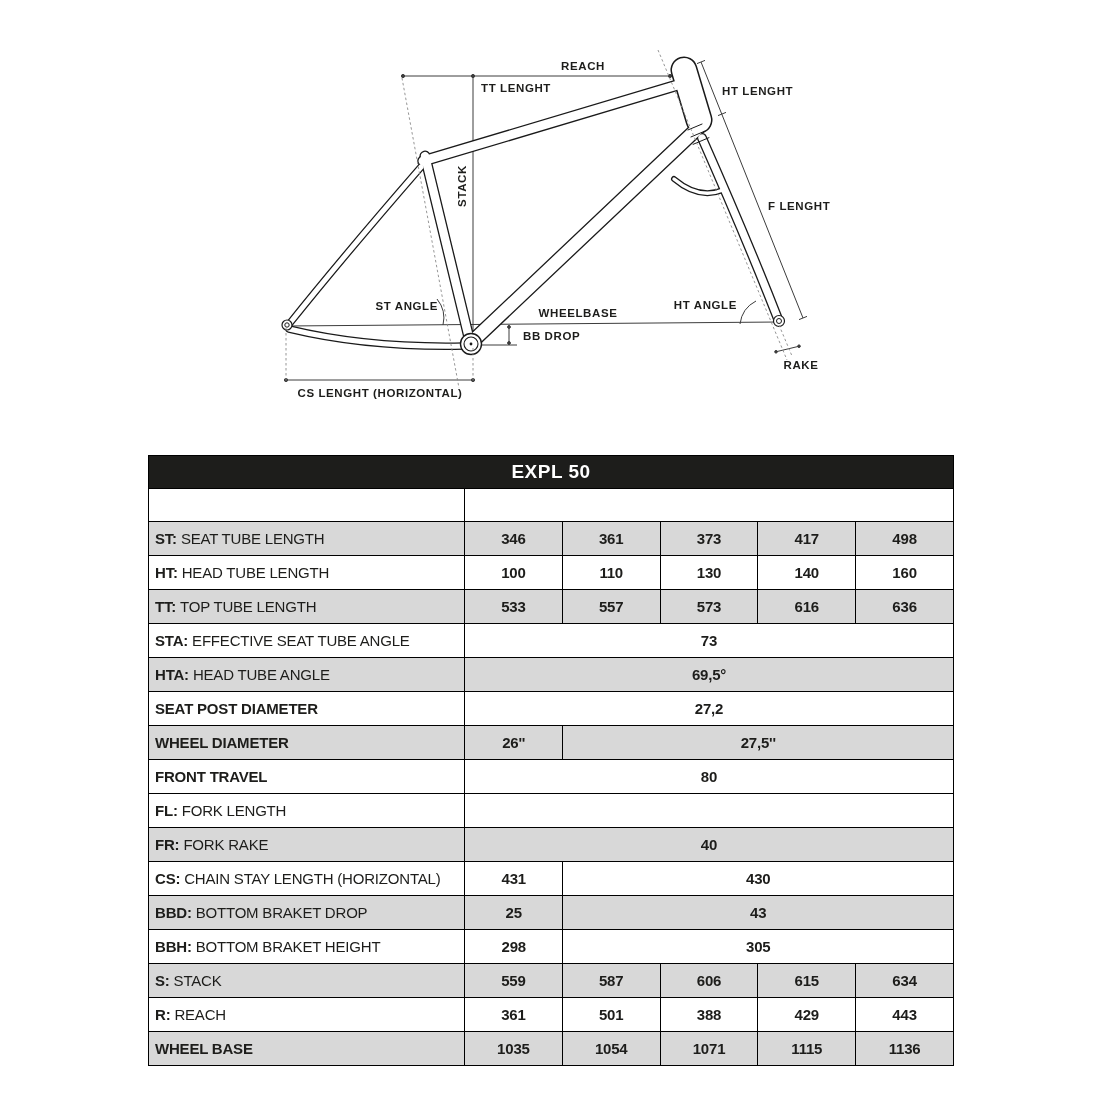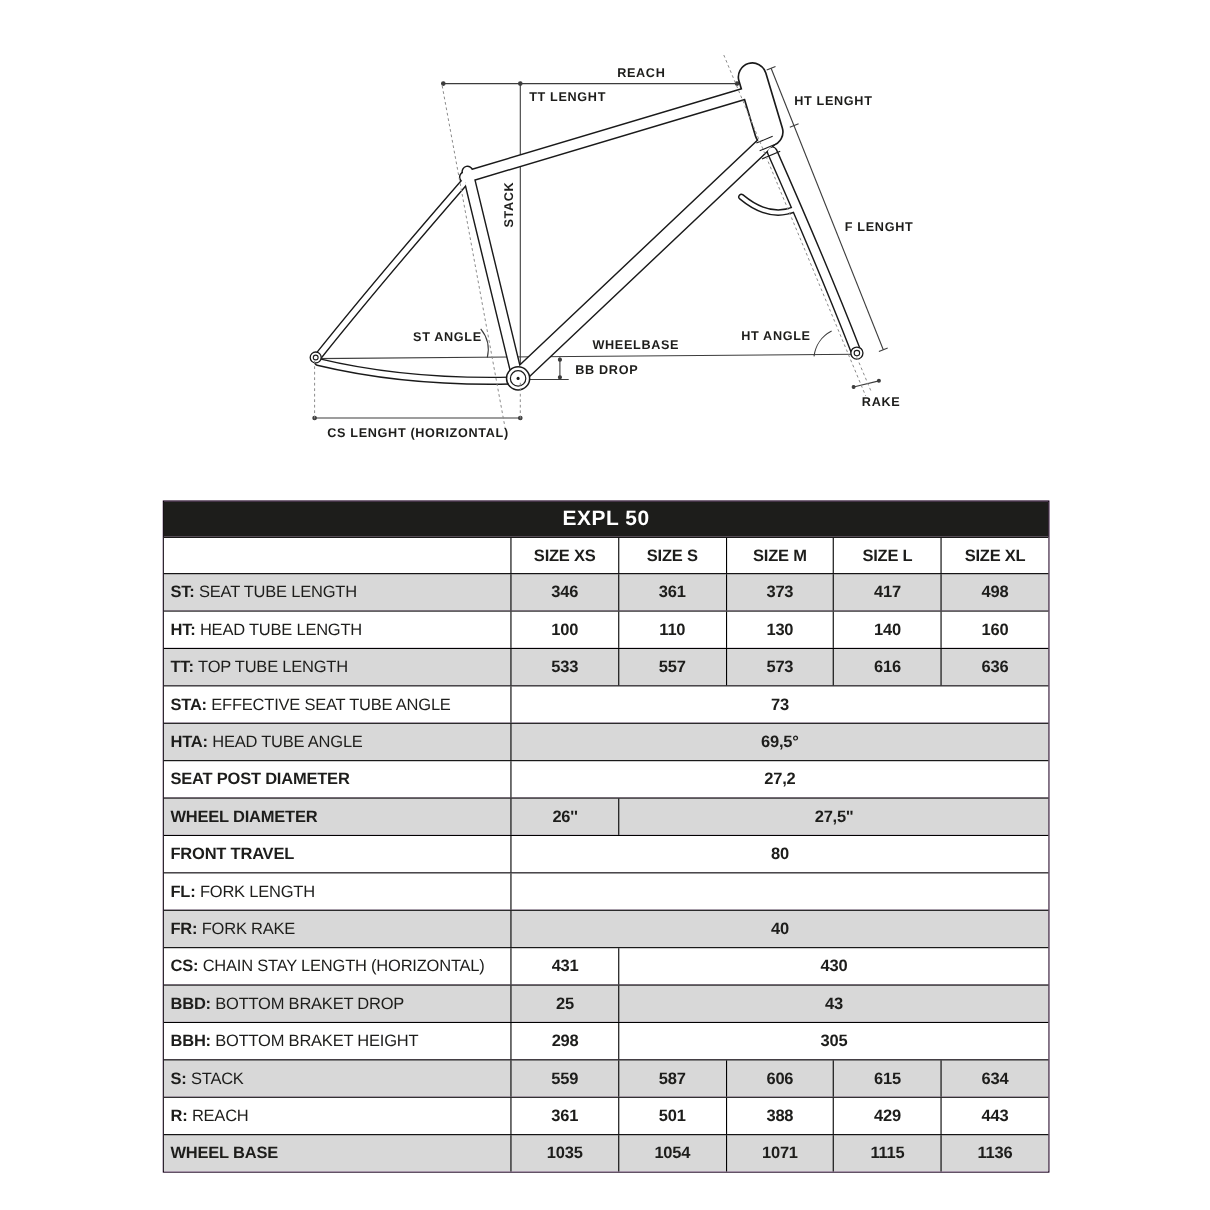--- a/index.html
+++ b/index.html
@@ -151,27 +151,20 @@
     <text class="dia-label" x="737" y="309" text-anchor="end">HT ANGLE</text>
     <text class="dia-label" x="801" y="369" text-anchor="middle">RAKE</text>
     <text class="dia-label" x="380" y="397" text-anchor="middle">CS LENGHT (HORIZONTAL)</text>
   </svg>
 
   <div class="spec-table">
     <div class="t-title">EXPL 50</div>
 
     <div class="t-row t-head">
       <div class="t-label"></div>
-      <div class="t-cells">
-        <div class="t-cell">SIZE XS</div>
-        <div class="t-cell">SIZE S</div>
-        <div class="t-cell">SIZE M</div>
-        <div class="t-cell">SIZE L</div>
-        <div class="t-cell">SIZE XL</div>
-      </div>
     </div>
 
     <div id="spec-body">
         <div class="t-row shaded">
           <div class="t-label">
             <b>ST:</b>
             <span>SEAT TUBE LENGTH</span>
           </div>
           <div class="t-cells">
             <div class="t-cell" style="flex-grow: 1;">346</div>

